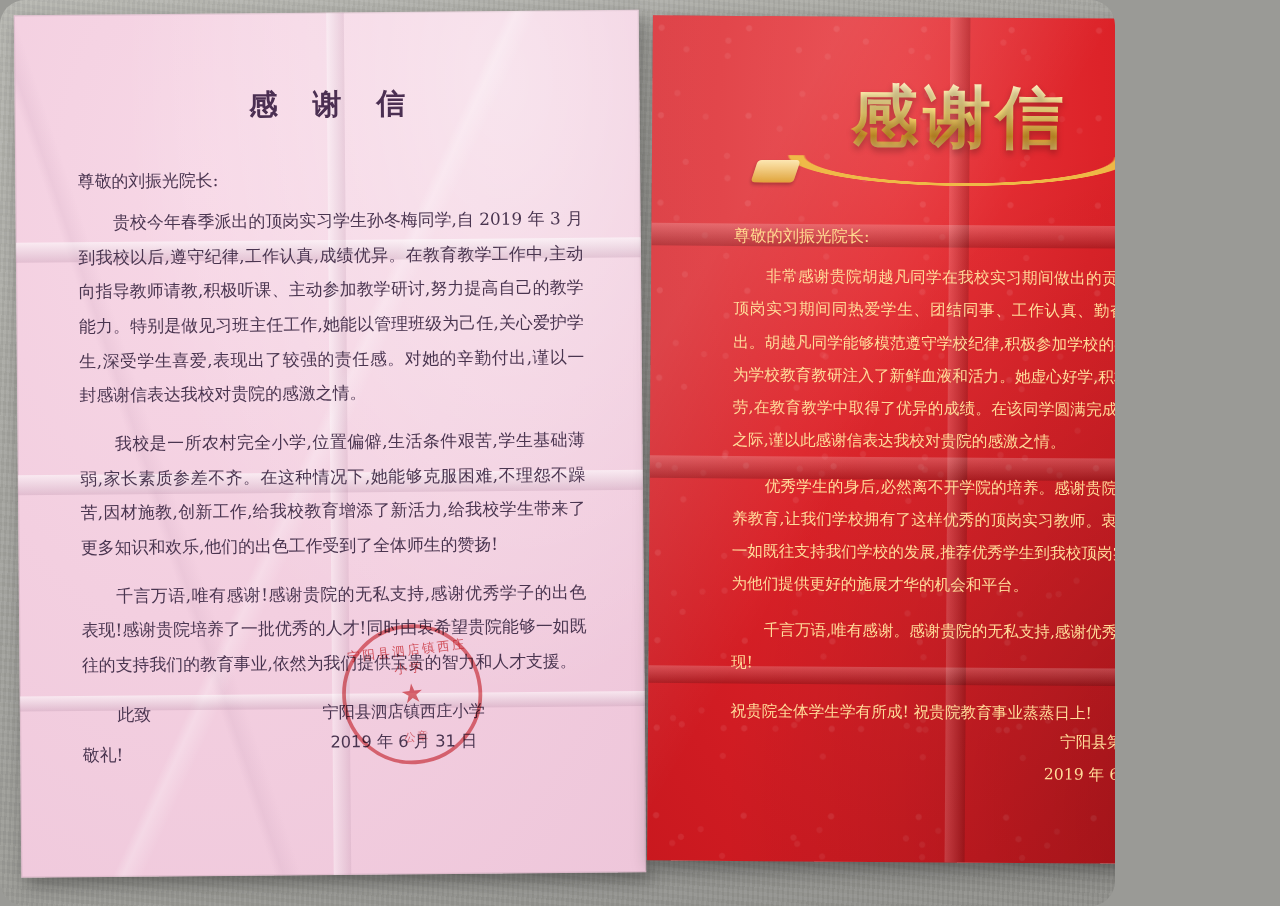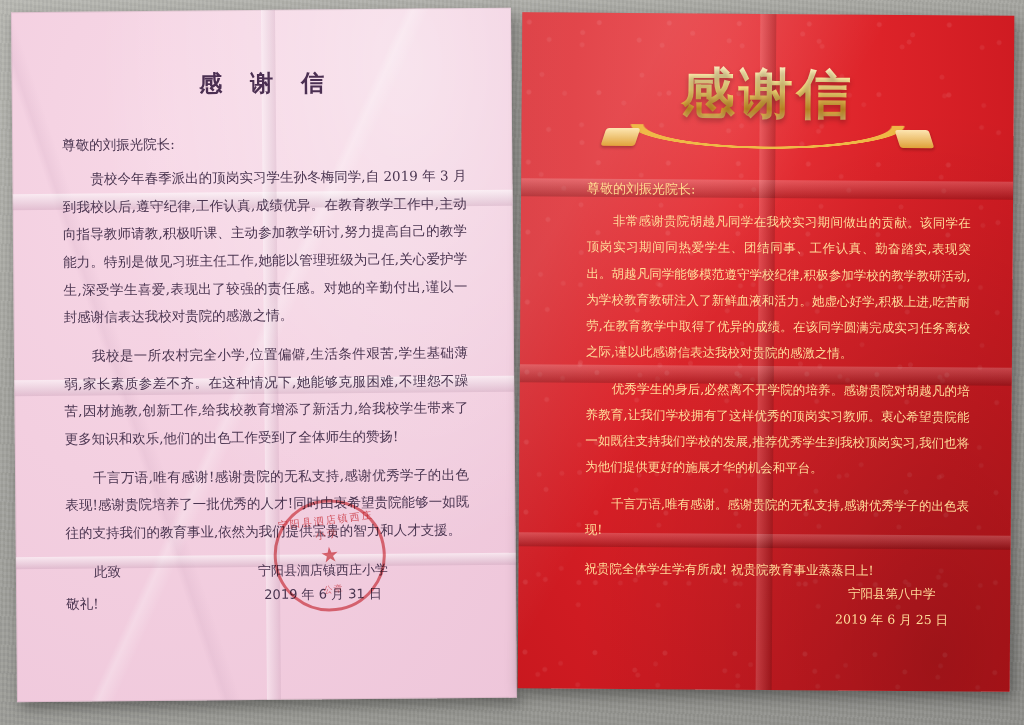--- a/index.html
+++ b/index.html
@@ -2,25 +2,26 @@
 <html><head>
 <meta charset="utf-8">
 <style>
   html, body {
     margin: 0;
     padding: 0;
     background: #9a9a96;
   }
   #scene {
     position: relative;
-    width: 1024px;
+    width: 892px;
     height: 725px;
     overflow: hidden;
     background: linear-gradient(160deg, #b8b8b2 0%, #a5a5a0 35%, #9a9a95 70%, #8e8e8a 100%);
     font-family: "DejaVu Sans", sans-serif;
+    border-radius: 20px;
   }
 
   
   #scene .bg-grain {
     position: absolute;
     inset: 0;
     background-image:
       repeating-linear-gradient(92deg, rgba(255,255,255,0.05) 0 2px, rgba(0,0,0,0.03) 2px 4px),
       repeating-linear-gradient(6deg, rgba(255,255,255,0.03) 0 3px, rgba(0,0,0,0.02) 3px 6px);
     opacity: .8;

